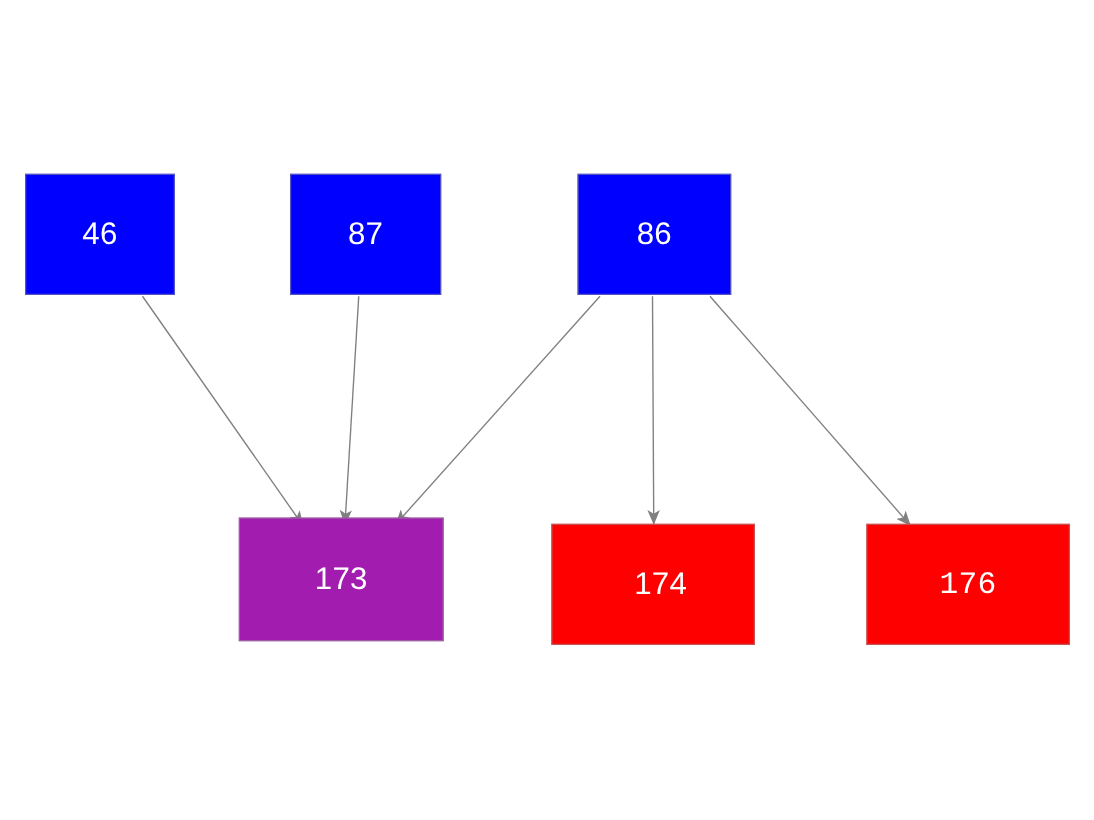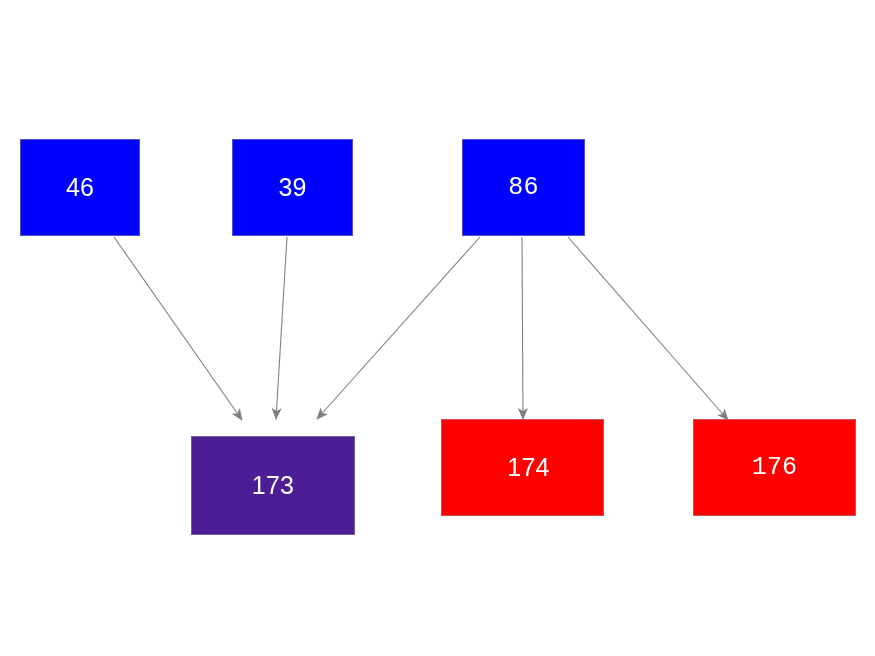--- a/index.html
+++ b/index.html
@@ -67,26 +67,26 @@
         <line x1="522" y1="237" x2="523" y2="419" stroke="#808080" stroke-width="1.1" marker-end="url(#arrowhead)"></line>
         <line x1="568" y1="237" x2="728" y2="420" stroke="#808080" stroke-width="1.1" marker-end="url(#arrowhead)"></line>
       </g>
   </svg>
 
   <div id="nodes-group">
       <div class="node node-source" style="left: 20px; top: 139px; width: 120px; height: 97px; background: rgb(0, 0, 255); color: rgb(255, 255, 255); justify-content: center;">
         <span class="node-label">46</span>
       </div>
       <div class="node node-source" style="left: 232px; top: 139px; width: 121px; height: 97px; background: rgb(0, 0, 255); color: rgb(255, 255, 255);">
-        <span class="node-label">39</span>
+        <span class="node-label">87</span>
       </div>
-      <div class="node node-source" style="left: 462px; top: 139px; width: 123px; height: 97px; background: rgb(0, 0, 255); color: rgb(255, 255, 255); font-family: Liberation Mono, monospace;">
+      <div class="node node-source" style="left: 462px; top: 139px; width: 123px; height: 97px; background: rgb(0, 0, 255); color: rgb(255, 255, 255);">
         <span class="node-label">86</span>
       </div>
-      <div class="node node-target" style="left: 191px; top: 436px; width: 164px; height: 99px; background: #4c1d95; color: rgb(255, 255, 255);">
+      <div class="node node-target" style="left: 191px; top: 414px; width: 164px; height: 99px; background: #a21caf; color: rgb(255, 255, 255);">
         <span class="node-label">173</span>
       </div>
       <div class="node node-target" style="left: 441px; top: 419px; width: 163px; height: 97px; background: rgb(255, 0, 0); color: rgb(255, 255, 255); padding-left: 12px;">
         <span class="node-label">174</span>
       </div>
       <div class="node node-target" style="left: 693px; top: 419px; width: 163px; height: 97px; background: rgb(255, 0, 0); color: rgb(255, 255, 255); font-family: Liberation Mono, monospace;">
         <span class="node-label">176</span>
       </div>
     </div>
 

